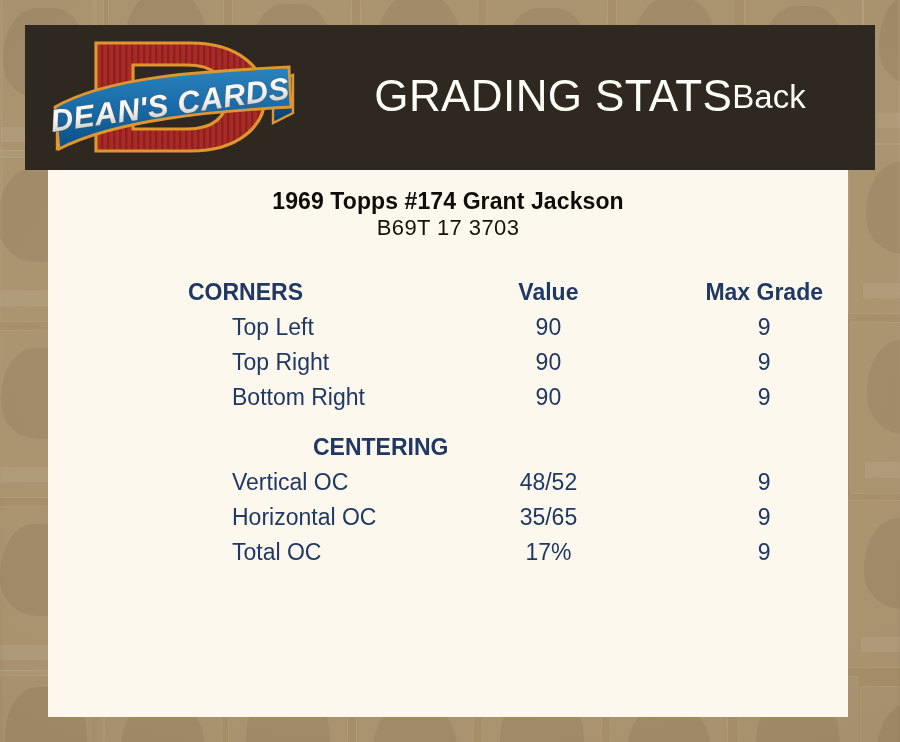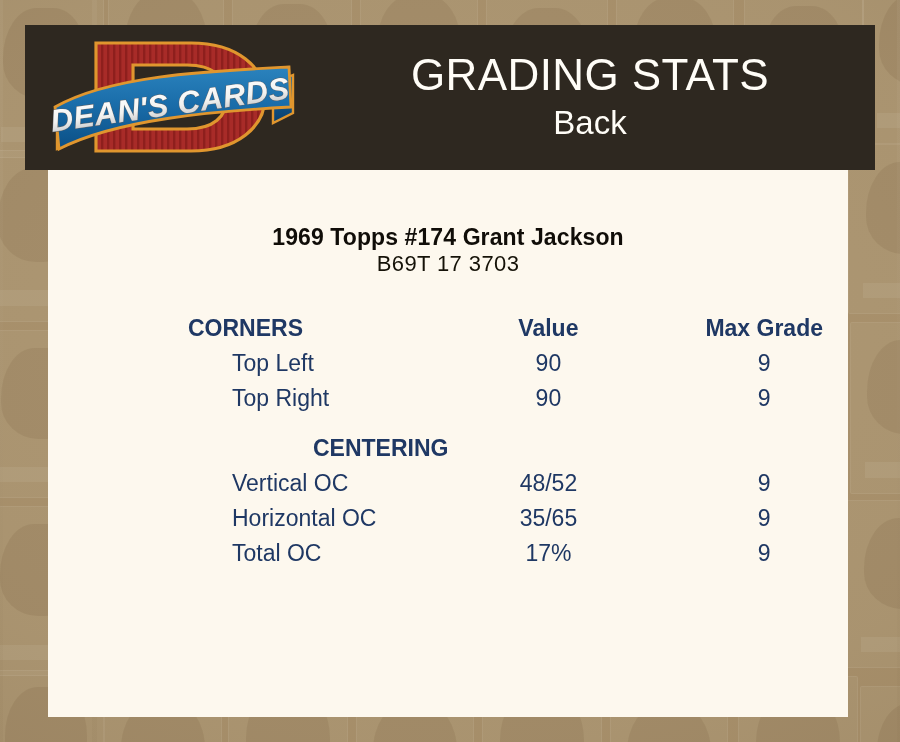--- a/index.html
+++ b/index.html
@@ -81,21 +81,20 @@
   #logo svg { display: block; }
 
   
   #header-titles {
     position: absolute;
     left: 280px;
     top: 0;
     right: 0;
     height: 145px;
     display: flex;
-    flex-direction: column;
     align-items: center;
     justify-content: center;
     padding-bottom: 4px;
   }
   #header-title-main {
     color: #fffdf7;
     font-size: 44px;
     line-height: 52px;
     letter-spacing: 0.4px;
     font-weight: 400;
@@ -118,21 +117,21 @@
     height: 547px;
     background: #fdf8ee;
     z-index: 3;
   }
 
   #card-heading {
     text-align: center;
     font-size: 23px;
     font-weight: bold;
     color: #100d08;
-    margin-top: 54px;
+    margin-top: 18px;
     letter-spacing: 0.1px;
   }
   #card-subheading {
     text-align: center;
     font-size: 22px;
     font-weight: 400;
     color: #151208;
     margin-top: 0;
     letter-spacing: 0.4px;
   }
@@ -279,20 +278,25 @@
       <tr>
         <td class="col-label row-label">Top Left</td>
         <td class="col-value">90</td>
         <td class="col-grade">9</td>
       </tr>
       <tr>
         <td class="col-label row-label">Top Right</td>
         <td class="col-value">90</td>
         <td class="col-grade">9</td>
       </tr>
+      <tr>
+        <td class="col-label row-label">Bottom Right</td>
+        <td class="col-value">90</td>
+        <td class="col-grade">9</td>
+      </tr>
 
       <tr class="spacer-row">
           <td></td>
           <td></td>
           <td></td>
         </tr>
 
       <tr class="section-header section-centering">
         <td class="col-label">CENTERING</td>
         <td class="col-value"></td>

